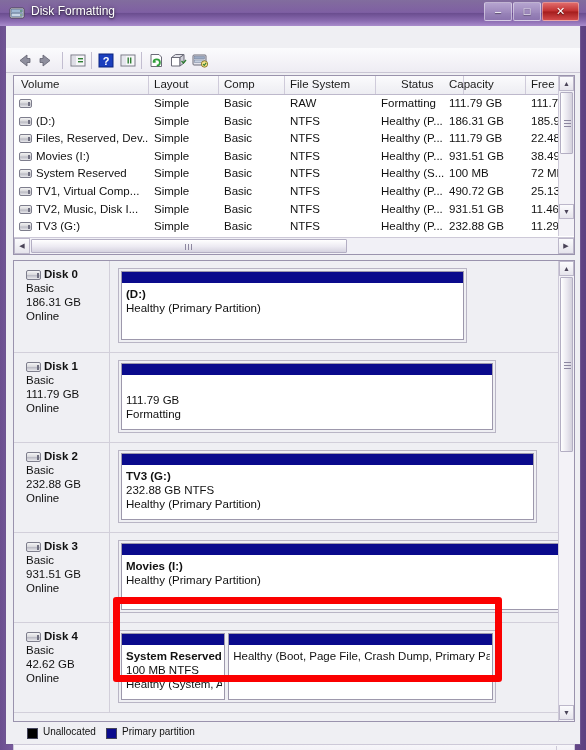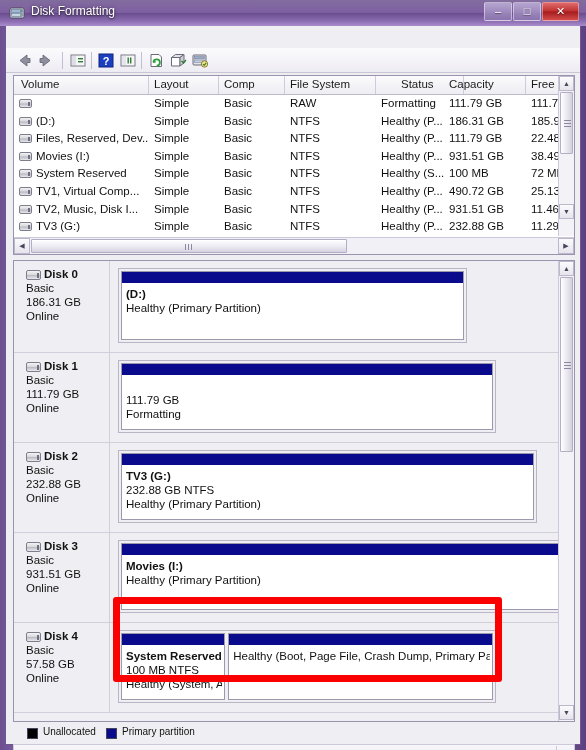--- a/index.html
+++ b/index.html
@@ -621,21 +621,21 @@
                   <div class="part-title" style="min-height: 14px;">Movies  (I:)</div>
                   <div>Healthy (Primary Partition)</div>
                 </div>
               </div>
             </div>
           </div>
           <div class="diskrow" style="height: 90px;">
             <div class="disk-info">
               <div class="disk-name"><span class="disk-ico"></span><span>Disk 4</span></div>
               <div>Basic</div>
-              <div>57.58 GB</div>
+              <div>42.62 GB</div>
               <div>Online</div>
             </div>
             <div class="partwrap" style="width: 378px;">
               <div class="part" style="flex: 0.28 1 0%;">
                 <div class="part-bar" style="background: rgb(10, 10, 140);"></div>
                 <div class="part-text">
                   <div class="part-title" style="min-height: 14px;">System Reserved</div>
                   <div>100 MB NTFS</div>
                   <div>Healthy (System, A</div>
                 </div>

